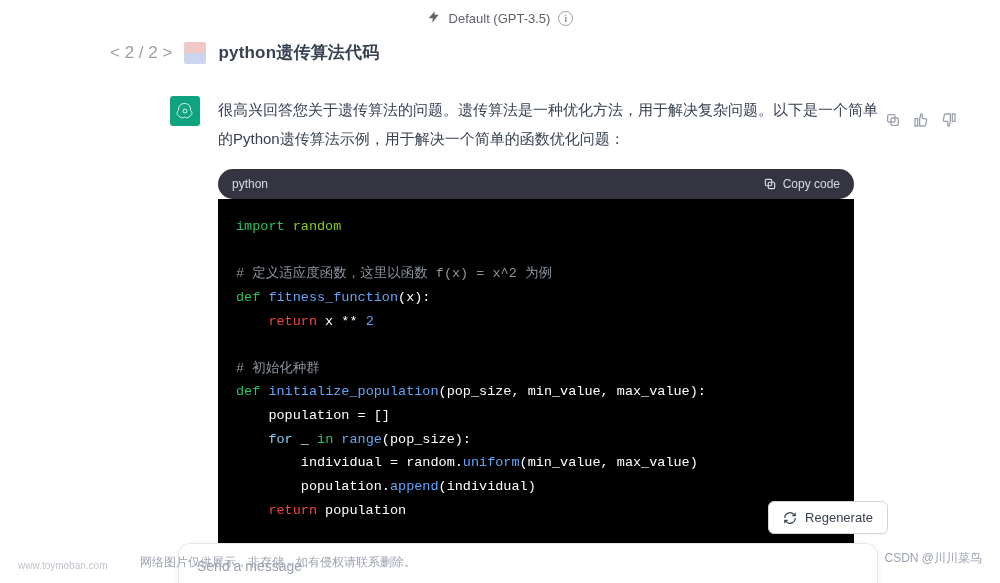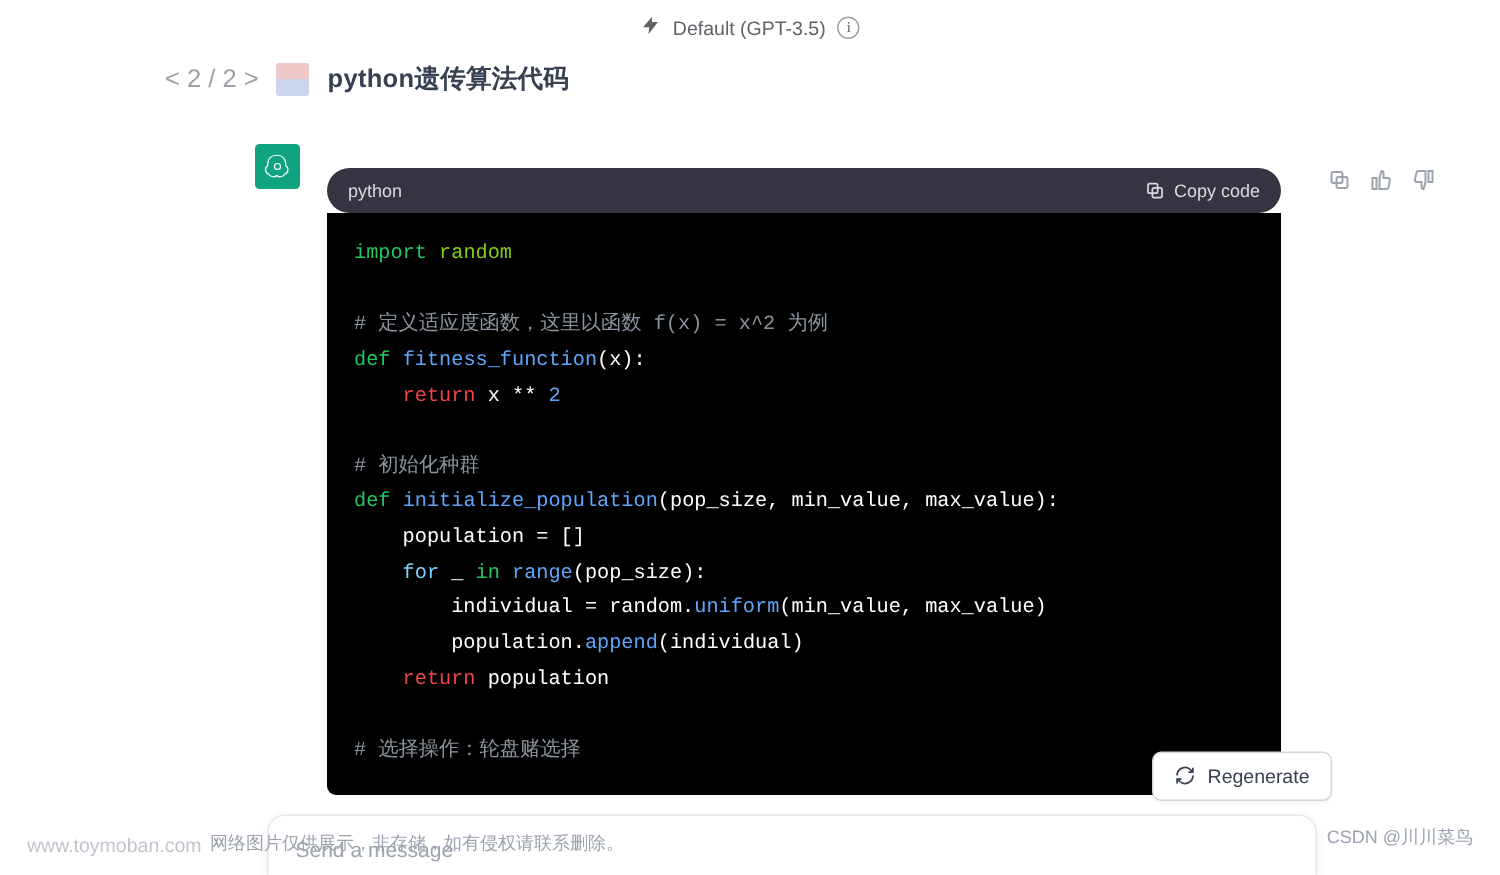--- a/index.html
+++ b/index.html
@@ -78,35 +78,35 @@
     .funcname { color:#60a5fa; }
     .kw-ret { color:#ef4444; }
     .kw-for { color:#7dd3fc; }
     .kw-in { color:#22c55e; }
     .call { color:#60a5fa; }
     .num { color:#60a5fa; }
     .regenerate {
       position:absolute; right:112px; bottom:49px;
       background:#ffffff; border:1px solid #d1d5db; border-radius:6px;
       padding:8px 14px; font-size:13px; color:#374151;
-      display:flex; align-items:flex-start; gap:8px; cursor:pointer;
+      display:flex; align-items:center; gap:8px; cursor:pointer;
       box-shadow:0 1px 2px rgba(0,0,0,.04);
     }
     .regenerate svg { width:14px; height:14px; }
     .input-bar {
       position:absolute; left:178px; bottom:-6px;
       width:700px; height:46px;
       border:1px solid #e5e7eb; border-radius:12px 12px 0 0;
       background:#ffffff; box-shadow:0 2px 8px rgba(0,0,0,.06);
       display:flex; align-items:center; padding:0 18px;
       color:#9ca3af; font-size:14px;
     }
     .footer-left {
       position:absolute; left:18px; bottom:12px;
-      font-size:13px; color:#c0c4cc;
+      font-size:10px; color:#c0c4cc;
     }
     .footer-mid {
       position:absolute; left:140px; bottom:12px;
       font-size:12px; color:#9ca3af;
     }
     .footer-right {
       position:absolute; right:18px; bottom:16px;
       font-size:12px; color:#9ca3af;
     }
   </style>
@@ -130,20 +130,21 @@
 </div>
 
 <div class="message">
   <div class="assistant-avatar">
     <svg viewBox="0 0 40 40" fill="none" stroke="#fff" stroke-width="1.6">
       <path d="M20 5c6 0 11 5 11 11v3c4 2 4 9-1 11-2 4-8 5-11 2-3 3-9 2-11-2-5-2-5-9-1-11v-3c0-6 5-11 11-11z"></path>
       <circle cx="20" cy="20" r="4"></circle>
     </svg>
   </div>
   <div class="msg-body">
+    <div class="msg-text">很高兴回答您关于遗传算法的问题。遗传算法是一种优化方法，用于解决复杂问题。以下是一个简单的Python遗传算法示例，用于解决一个简单的函数优化问题：</div>
 
     <div class="code-block">
       <div class="code-header">
         <span>python</span>
         <span class="copy-code">
           <svg viewBox="0 0 24 24" fill="none" stroke="currentColor" stroke-width="2">
               <rect x="9" y="9" width="11" height="11" rx="2"></rect>
               <rect x="4" y="4" width="11" height="11" rx="2"></rect>
             </svg>
           <span>Copy code</span>

